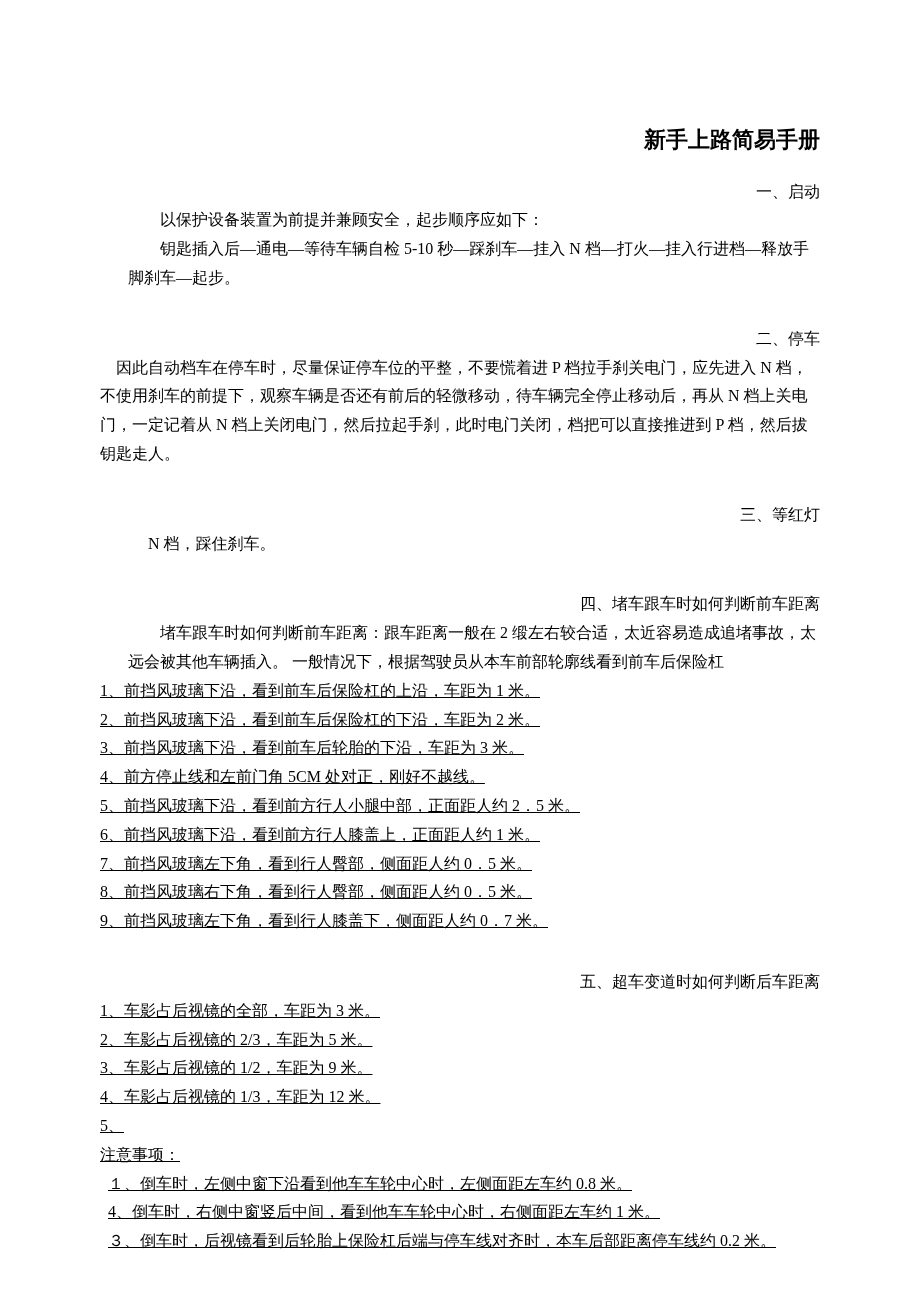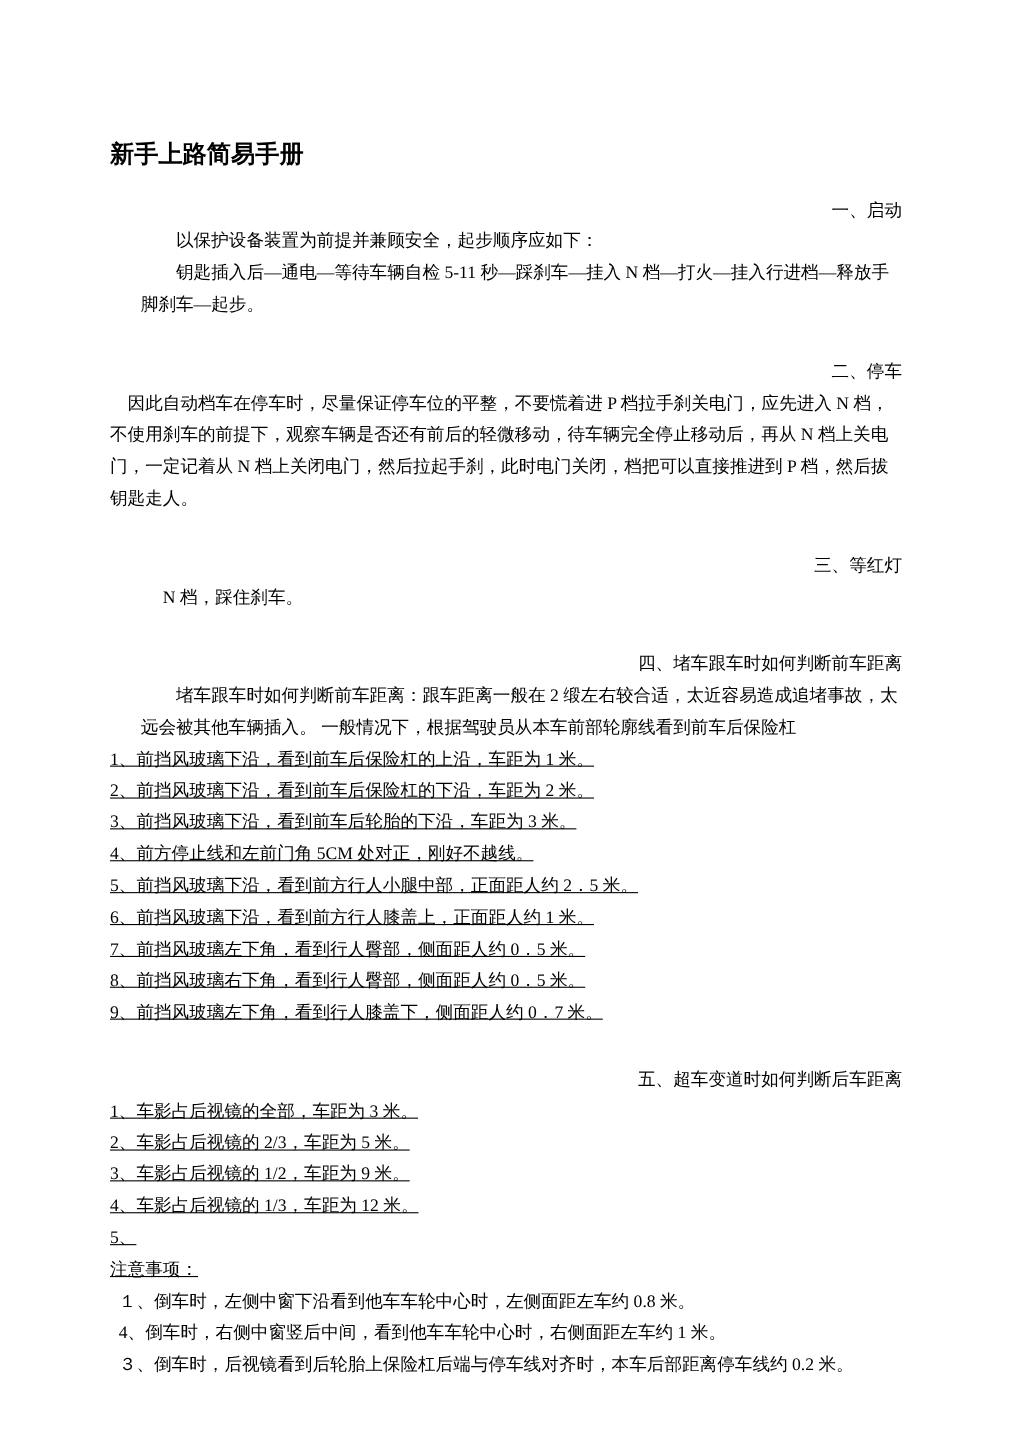--- a/index.html
+++ b/index.html
@@ -11,21 +11,21 @@
       width: 920px;
       min-height: 1302px;
       background: #ffffff;
       padding: 120px 100px 60px 100px;
       font-family: "SimSun", "宋体", serif;
       font-size: 16px;
       color: #000000;
       line-height: 1.8;
     }
     .title {
-      text-align: left;
+      text-align: right;
       font-size: 22px;
       font-weight: bold;
       margin-bottom: 18px;
     }
     .section-heading {
       margin-top: 4px;
       text-align: right;
     }
     .indent-para {
       text-indent: 2em;
@@ -40,30 +40,31 @@
     }
     .spacer {
       height: 28px;
     }
     .item {
       display: block;
       text-decoration: underline;
     }
     .note-item {
       padding-left: 0.5em;
+      text-decoration: underline;
     }
   </style>
 </head>
 <body>
 
 <h1 class="title">新手上路简易手册</h1>
 
 <div class="section-heading">一、启动</div>
 <div class="indent-para">以保护设备装置为前提并兼顾安全，起步顺序应如下：</div>
-<div class="indent-para">钥匙插入后—通电—等待车辆自检 5-11 秒—踩刹车—挂入 N 档—打火—挂入行进档—释放手脚刹车—起步。</div>
+<div class="indent-para">钥匙插入后—通电—等待车辆自检 5-10 秒—踩刹车—挂入 N 档—打火—挂入行进档—释放手脚刹车—起步。</div>
 
 <div class="spacer"></div>
 
 <div class="section-heading">二、停车</div>
 <div class="indent-one">因此自动档车在停车时，尽量保证停车位的平整，不要慌着进 P 档拉手刹关电门，应先进入 N 档，不使用刹车的前提下，观察车辆是否还有前后的轻微移动，待车辆完全停止移动后，再从 N 档上关电门，一定记着从 N 档上关闭电门，然后拉起手刹，此时电门关闭，档把可以直接推进到 P 档，然后拔钥匙走人。</div>
 
 <div class="spacer"></div>
 
 <div class="section-heading">三、等红灯</div>
 <div class="deep-indent">N 档，踩住刹车。</div>

